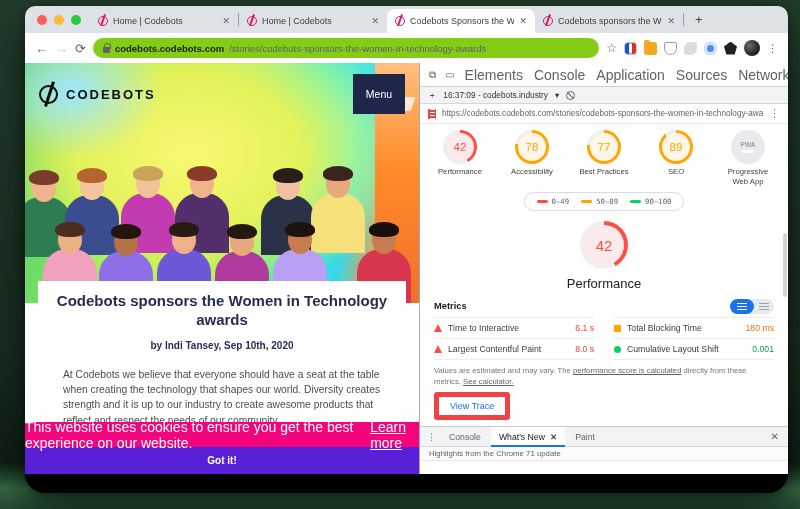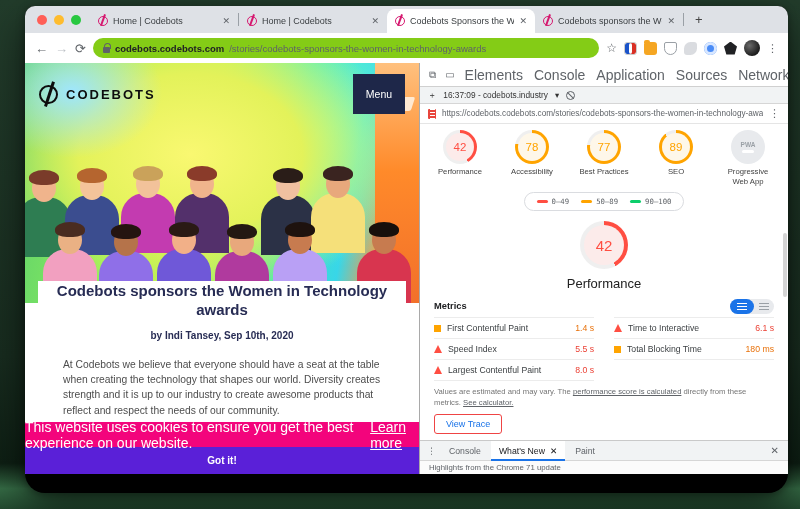--- a/index.html
+++ b/index.html
@@ -76,21 +76,21 @@
       background:var(--hair,#3a2420); border-radius:50% 50% 40% 40%; }
   .p-body { width:100%; height:60px; margin-top:-5px; border-radius:24px 24px 0 0; background:var(--dress,#c44ecc); }
   .siteheader { position:absolute; top:0; left:0; right:0; height:62px; display:flex;
       align-items:center; justify-content:space-between; padding:0 14px; }
   .logo { display:flex; align-items:center; gap:8px; }
   .logo-mark { width:19px; height:19px; border:2.5px solid #0d0d0d; border-radius:50%; position:relative; flex:none; }
   .logo-mark::after { content:''; position:absolute; left:6.5px; top:-6px; width:2.5px; height:26px; background:#0d0d0d; transform:rotate(18deg); }
   .logo-text { font-size:13px; font-weight:800; letter-spacing:2px; color:#0d0d0d; }
   .menu-btn { width:52px; height:40px; background:#1e2749; color:#fff; font-size:10.5px;
       display:flex; align-items:center; justify-content:center; }
-  .card { position:absolute; left:13px; right:13px; top:218px; bottom:0; background:#fff; text-align:center; padding-top:1px; }
+  .card { position:absolute; left:13px; right:13px; top:218px; bottom:0; background:#fff; text-align:center; padding-top:11px; }
   .a-title { font-size:15px; font-weight:800; color:#272c54; margin:0 18px; line-height:1.25; }
   .a-byline { margin-top:10px; font-size:10px; font-weight:700; color:#272c54; }
   .a-body { margin:16px 25px 0; text-align:left; font-size:10.3px; line-height:1.5; color:#4d4d4d; }
   .video { margin:12px auto 0; width:326px; }
   .vbar { height:29px; background:#161616; display:flex; align-items:center; gap:8px; padding:0 4px 0 8px; }
   .vavatar { width:17px; height:17px; background:#fff; border-radius:50%; display:flex; align-items:center; justify-content:center; flex:none; }
   .vavatar .cb-fav { transform:scale(.9); }
   .vtitle { flex:1; text-align:left; color:#fff; font-size:10px; white-space:nowrap; overflow:hidden; }
   .vact { display:flex; flex-direction:column; align-items:center; gap:1px; color:#fff; width:44px; }
   .vact svg { display:block; }
@@ -172,21 +172,21 @@
   .mi { flex:none; }
   .mi-square-orange { width:7px; height:7px; background:#ffa400; }
   .mi-triangle-red { width:0; height:0; border-left:4.5px solid transparent; border-right:4.5px solid transparent;
       border-bottom:8px solid #ff4e42; }
   .mi-circle-green { width:7px; height:7px; border-radius:50%; background:#0cce6b; }
   .mn { flex:1; font-size:8.7px; color:#3c4043; }
   .mv { font-size:8.7px; }
   .disclaimer { margin:6px 14px 0; font-size:7.7px; color:#757575; line-height:1.35; }
   .dlink { text-decoration:underline; color:#5f6368; }
   .vt-wrap { margin:5px 14px 0; }
-  .viewtrace { display:inline-block; padding:4px 11px; border:1px solid #ef4444; border-radius:3px;
+  .viewtrace { display:inline-block; padding:4px 11px; border:5px solid #ef4444; border-radius:3px;
       color:#1a73e8; font-size:9px; background:#fff; }
 
   .drawer { flex:1; min-height:0; margin-top:6px; border-top:1px solid #c9c9c9; display:flex; flex-direction:column; }
   .drawer-tabs { height:20px; flex:none; background:#f1f3f4; border-bottom:1px solid #d6d6d6;
       display:flex; align-items:center; padding:0 4px; gap:2px; }
   .d-dots { color:#5f6368; font-size:9px; padding:0 3px; }
   .d-tab { padding:0 8px; height:20px; display:flex; align-items:center; gap:5px; font-size:8.7px; color:#5f6368; }
   .d-tab.active { background:#fff; color:#202124; box-shadow:inset 0 -2px 0 #1a73e8; }
   .d-close { margin-left:auto; color:#5f6368; font-size:10px; padding:0 5px; }
   .highlights { height:14px; flex:none; line-height:14px; font-size:7.8px; color:#5f6368;
@@ -458,43 +458,38 @@
               <span class="tg-seg tg-left">
                   <span class="bars"></span>
                 </span>
               <span class="tg-seg tg-right">
                   <span class="bars gray"></span>
                 </span>
             </span>
           </div>
           <div class="m-grid">
             <div class="metric">
-              <span class="mi mi-square-orange"></span>
-              <span class="mn">First Contentful Paint</span>
-              <span class="mv" style="color: rgb(232, 113, 10);">1.4 s</span>
-            </div>
-            <div class="metric">
               <span class="mi mi-triangle-red"></span>
               <span class="mn">Time to Interactive</span>
               <span class="mv" style="color: rgb(235, 64, 52);">6.1 s</span>
-            </div>
-            <div class="metric">
-              <span class="mi mi-triangle-red"></span>
-              <span class="mn">Speed Index</span>
-              <span class="mv" style="color: rgb(235, 64, 52);">5.5 s</span>
             </div>
             <div class="metric">
               <span class="mi mi-square-orange"></span>
               <span class="mn">Total Blocking Time</span>
               <span class="mv" style="color: rgb(232, 113, 10);">180 ms</span>
             </div>
             <div class="metric">
               <span class="mi mi-triangle-red"></span>
               <span class="mn">Largest Contentful Paint</span>
               <span class="mv" style="color: rgb(235, 64, 52); text-align: right;">8.0 s</span>
+            </div>
+            <div class="metric">
+              <span class="mi mi-circle-green"></span>
+              <span class="mn">Cumulative Layout Shift</span>
+              <span class="mv" style="color: rgb(13, 153, 73);">0.001</span>
             </div>
           </div>
         </div>
 
         <div class="disclaimer">
           <span>Values are estimated and may vary. The </span><span class="dlink">performance score is calculated</span><span> directly from these metrics. </span><span class="dlink">See calculator.</span>
         </div>
 
         <div class="vt-wrap">
           <span class="viewtrace">View Trace</span>

